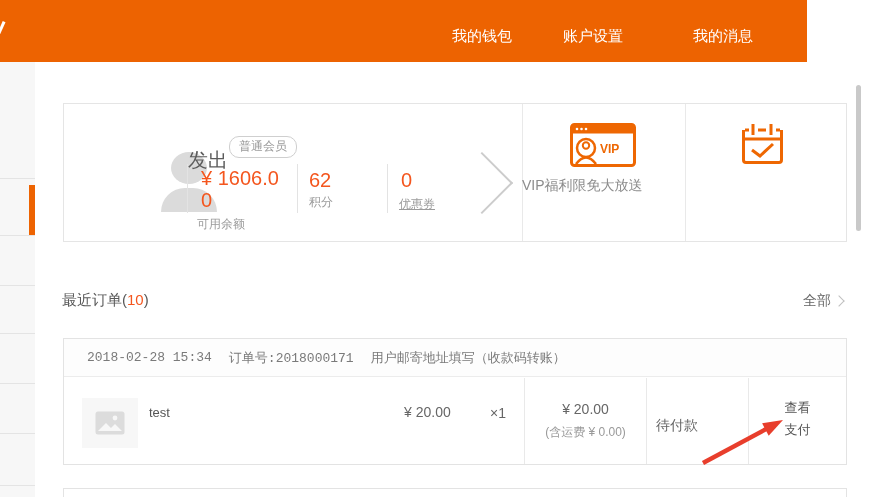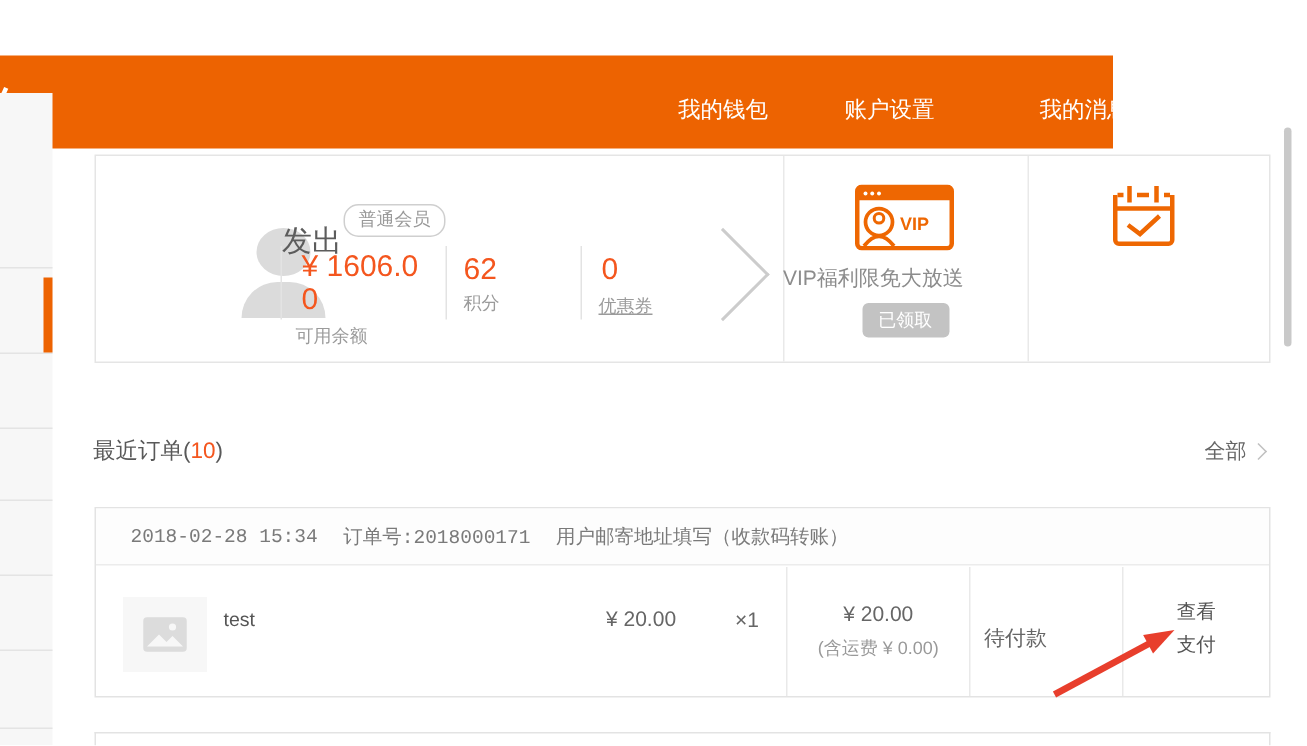--- a/index.html
+++ b/index.html
@@ -1,21 +1,21 @@
 <!DOCTYPE html>
 <html><head>
 <meta charset="utf-8">
 <style>
   * { margin:0; padding:0; box-sizing:border-box; }
   html,body { width:871px; height:497px; overflow:hidden; background:#fff;
     font-family:"Liberation Sans","DejaVu Sans",sans-serif; }
   .screen { position:relative; width:871px; height:497px; overflow:hidden; background:#fff; }
 
   
-  .topbar { position:absolute; left:0; top:0; width:742px; height:62px; background:#ed6301;margin-top:37px; }
+  .topbar { position:absolute; left:0; top:0; width:807px; height:62px; background:#ed6301; }
   .logo-frag { position:absolute; left:0; top:21px; width:3px; height:13px; background:#fff; transform:rotate(24deg); }
   .nav-item { position:absolute; top:27px; color:#fff; font-size:15px; cursor:pointer; white-space:nowrap; }
   .nav-0 { left:452px; } .nav-1 { left:563px; } .nav-2 { left:693px; } .nav-3 { left:815px; }
 
   
   .sidebar { position:absolute; left:0; top:62px; width:35px; height:435px; background:#f7f7f7; }
   .side-line { position:absolute; left:0; width:35px; height:1px; background:#e4e4e4; }
   .side-active-bar { position:absolute; left:29px; top:123px; width:6px; height:50px; background:#ed6301; }
 
   
@@ -131,23 +131,20 @@
       <path d="M1.5 4.5 a3 3 0 0 1 3 -3 h57 a3 3 0 0 1 3 3 v6 h-63 z" fill="#ee6702"></path>
       <circle cx="7" cy="6" r="1.3" fill="#fff"></circle>
         <circle cx="11.5" cy="6" r="1.3" fill="#fff"></circle>
         <circle cx="16" cy="6" r="1.3" fill="#fff"></circle>
       <circle cx="16" cy="25" r="9" fill="none" stroke="#ee6702" stroke-width="2.5"></circle>
       <circle cx="16" cy="22.5" r="3.2" fill="none" stroke="#ee6702" stroke-width="2"></circle>
       <path d="M6 41 Q16 28 26 41" fill="none" stroke="#ee6702" stroke-width="2.5"></path>
       <text x="30" y="30" font-size="12" font-weight="bold" fill="#ee6702" font-family="Liberation Sans, sans-serif">VIP</text>
     </svg>
     <div class="vip-title">VIP福利限免大放送</div>
-    <div class="claimed-wrap">
-      <button class="claimed-btn">已领取</button>
-    </div>
 
     <div class="vcard-divider vd-2"></div>
 
     <svg class="calendar-icon" width="47" height="44" viewBox="0 0 47 44">
       <line x1="14" y1="1" x2="14" y2="12" stroke="#ee6702" stroke-width="3"></line>
       <line x1="32" y1="1" x2="32" y2="12" stroke="#ee6702" stroke-width="3"></line>
       <path d="M6 7 h4 M19 7 h8 M37 7 h4" stroke="#ee6702" stroke-width="3" fill="none"></path>
       <path d="M4.5 7 v30 a2.5 2.5 0 0 0 2.5 2.5 h33 a2.5 2.5 0 0 0 2.5 -2.5 v-30" fill="none" stroke="#ee6702" stroke-width="3"></path>
       <line x1="4.5" y1="16" x2="42.5" y2="16" stroke="#ee6702" stroke-width="3"></line>
       <path d="M13 27 l8 6 l13 -12" fill="none" stroke="#ee6702" stroke-width="3"></path>

